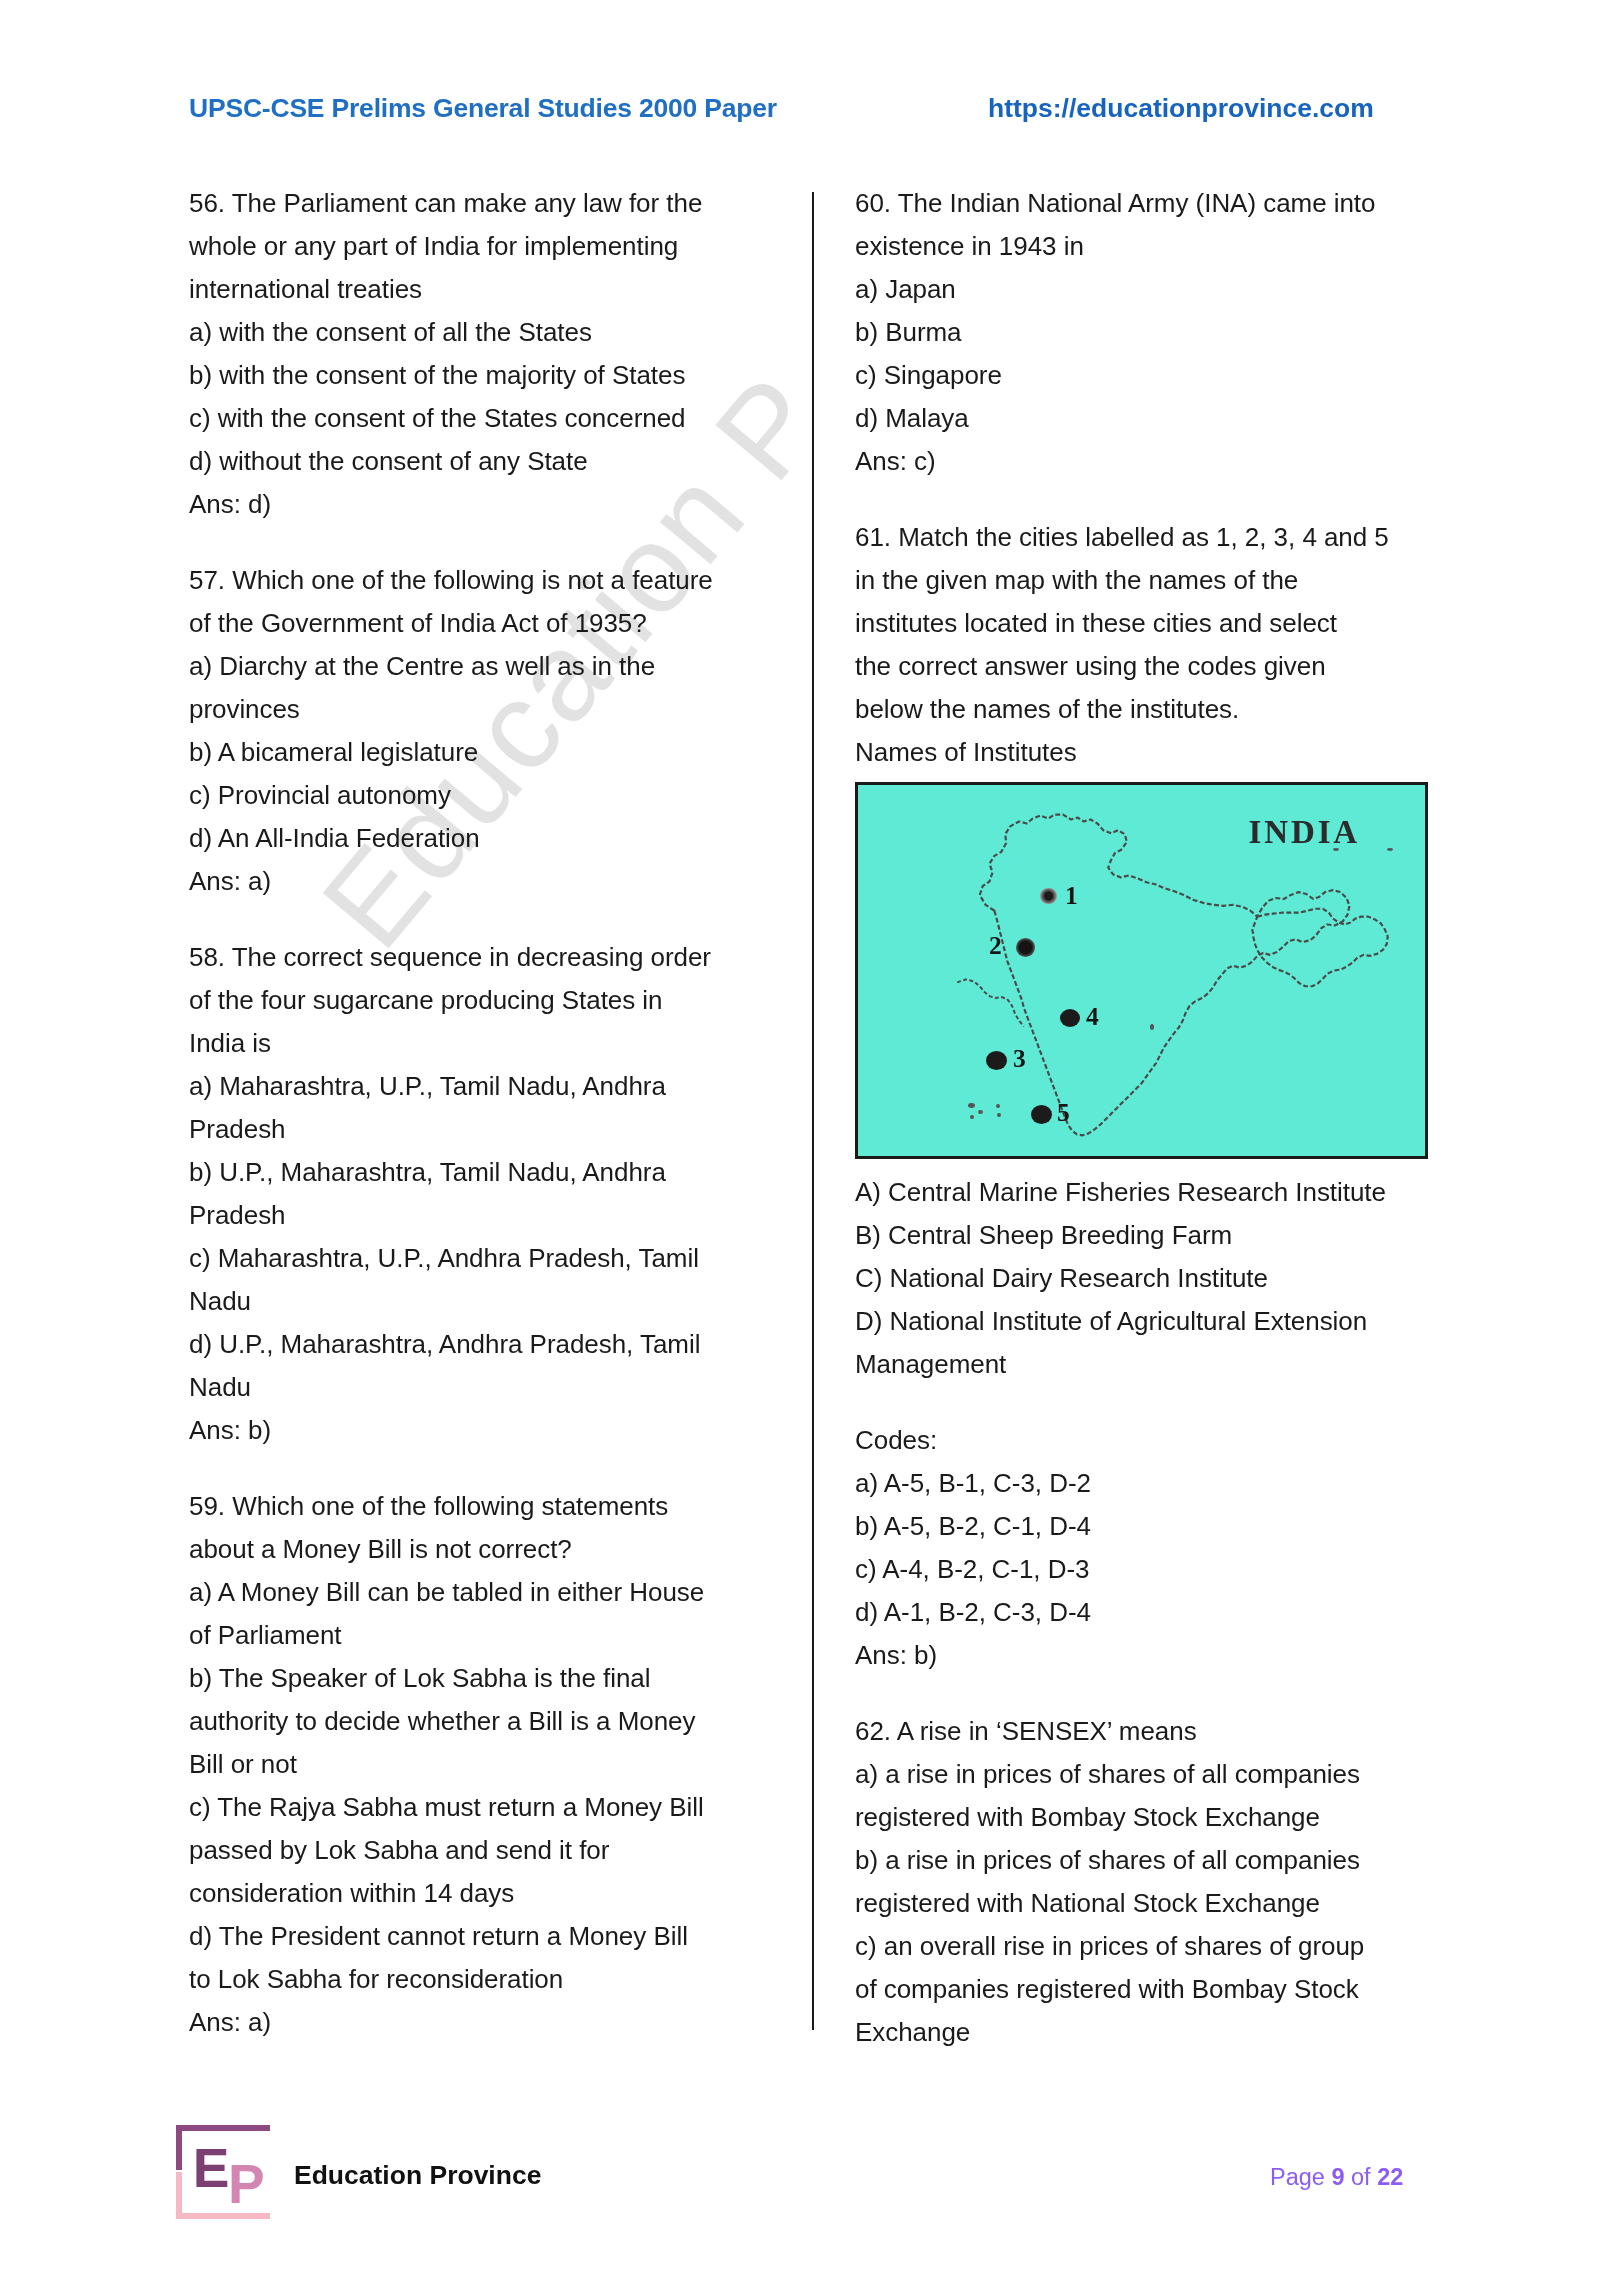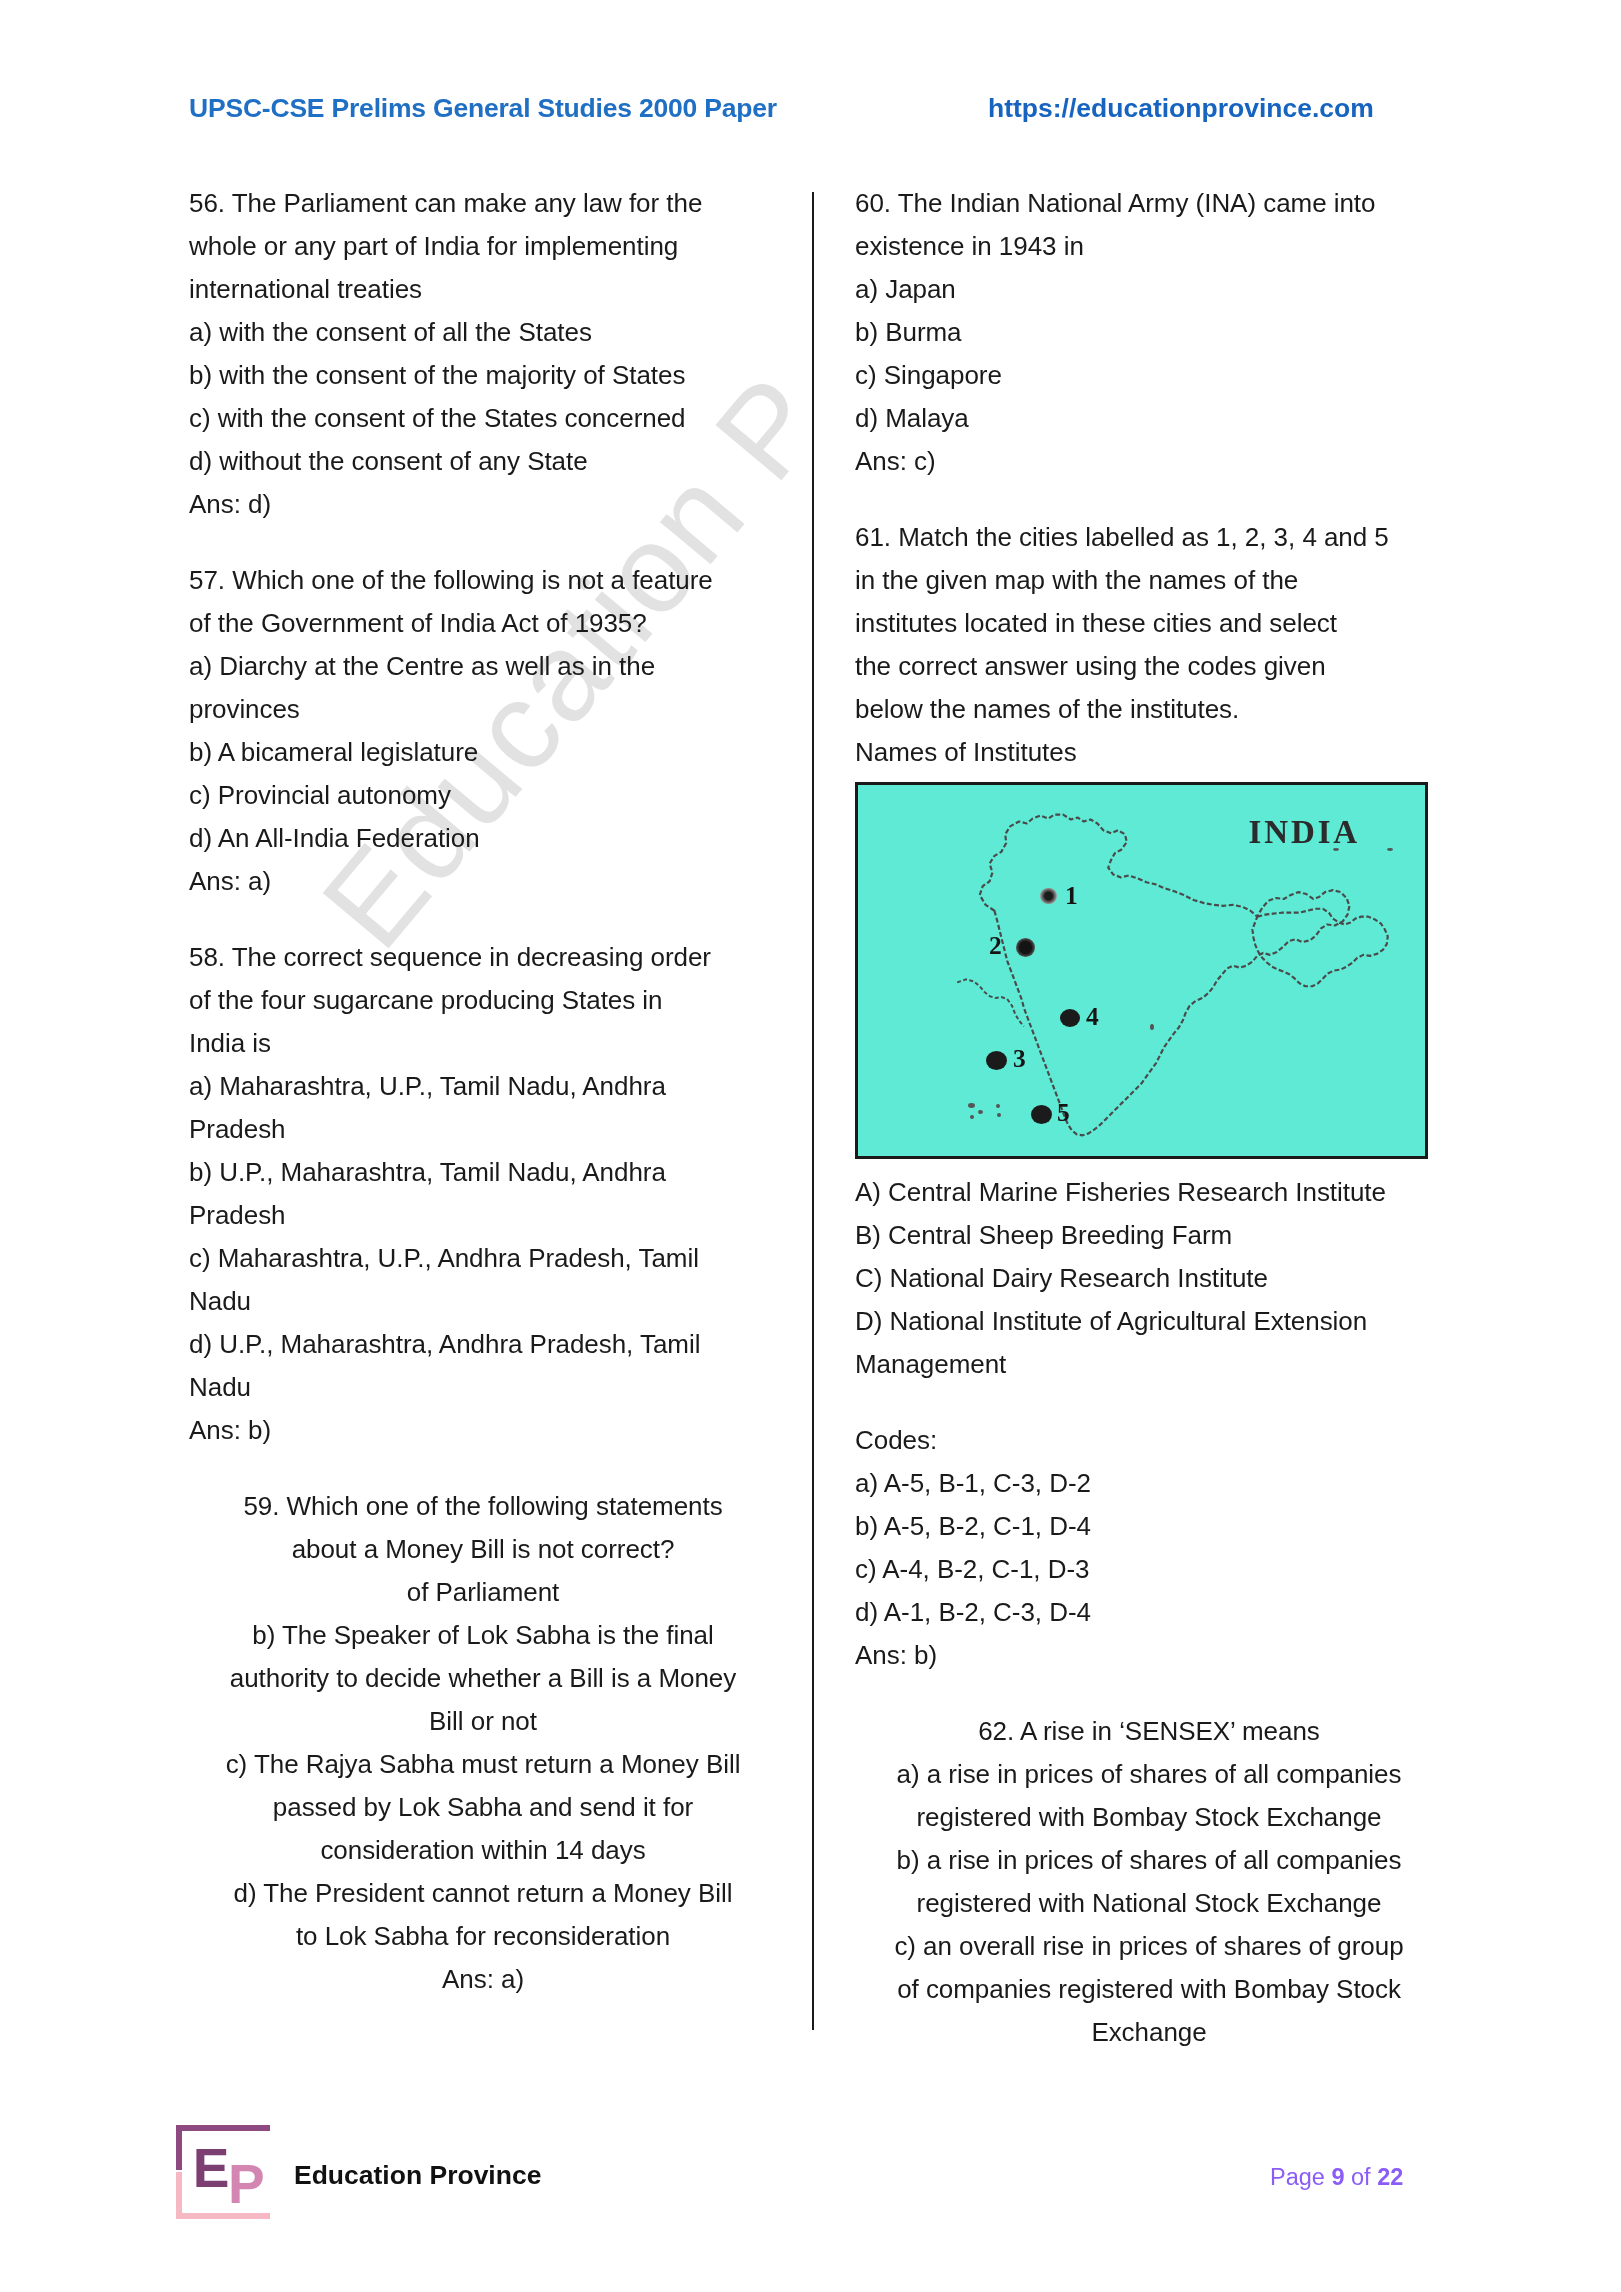--- a/index.html
+++ b/index.html
@@ -76,21 +76,21 @@
     position:absolute;
     left:812px;top:192px;
     width:2px;height:1838px;
     background:#1a1a1a;
     z-index:1;
   }
 
   .q{
     margin:0 0 33px 0;
   }
-  .q:last-child{margin-bottom:8px;text-align:center;}
+  .q:last-child{margin-bottom:8px;}
   .line{
     font-size:26px;
     line-height:43px;
     color:#1a1a1a;
     letter-spacing:-0.05px;
     white-space:pre-wrap;
   }
 
   
   .map-fig{
@@ -238,20 +238,21 @@
         <div class="line">c) Maharashtra, U.P., Andhra Pradesh, Tamil</div>
         <div class="line">Nadu</div>
         <div class="line">d) U.P., Maharashtra, Andhra Pradesh, Tamil</div>
         <div class="line">Nadu</div>
         <div class="line">Ans: b)</div>
       </div>
 
       <div class="q">
         <div class="line">59. Which one of the following statements</div>
         <div class="line">about a Money Bill is not correct?</div>
+        <div class="line">a) A Money Bill can be tabled in either House</div>
         <div class="line">of Parliament</div>
         <div class="line">b) The Speaker of Lok Sabha is the final</div>
         <div class="line">authority to decide whether a Bill is a Money</div>
         <div class="line">Bill or not</div>
         <div class="line">c) The Rajya Sabha must return a Money Bill</div>
         <div class="line">passed by Lok Sabha and send it for</div>
         <div class="line">consideration within 14 days</div>
         <div class="line">d) The President cannot return a Money Bill</div>
         <div class="line">to Lok Sabha for reconsideration</div>
         <div class="line">Ans: a)</div>

